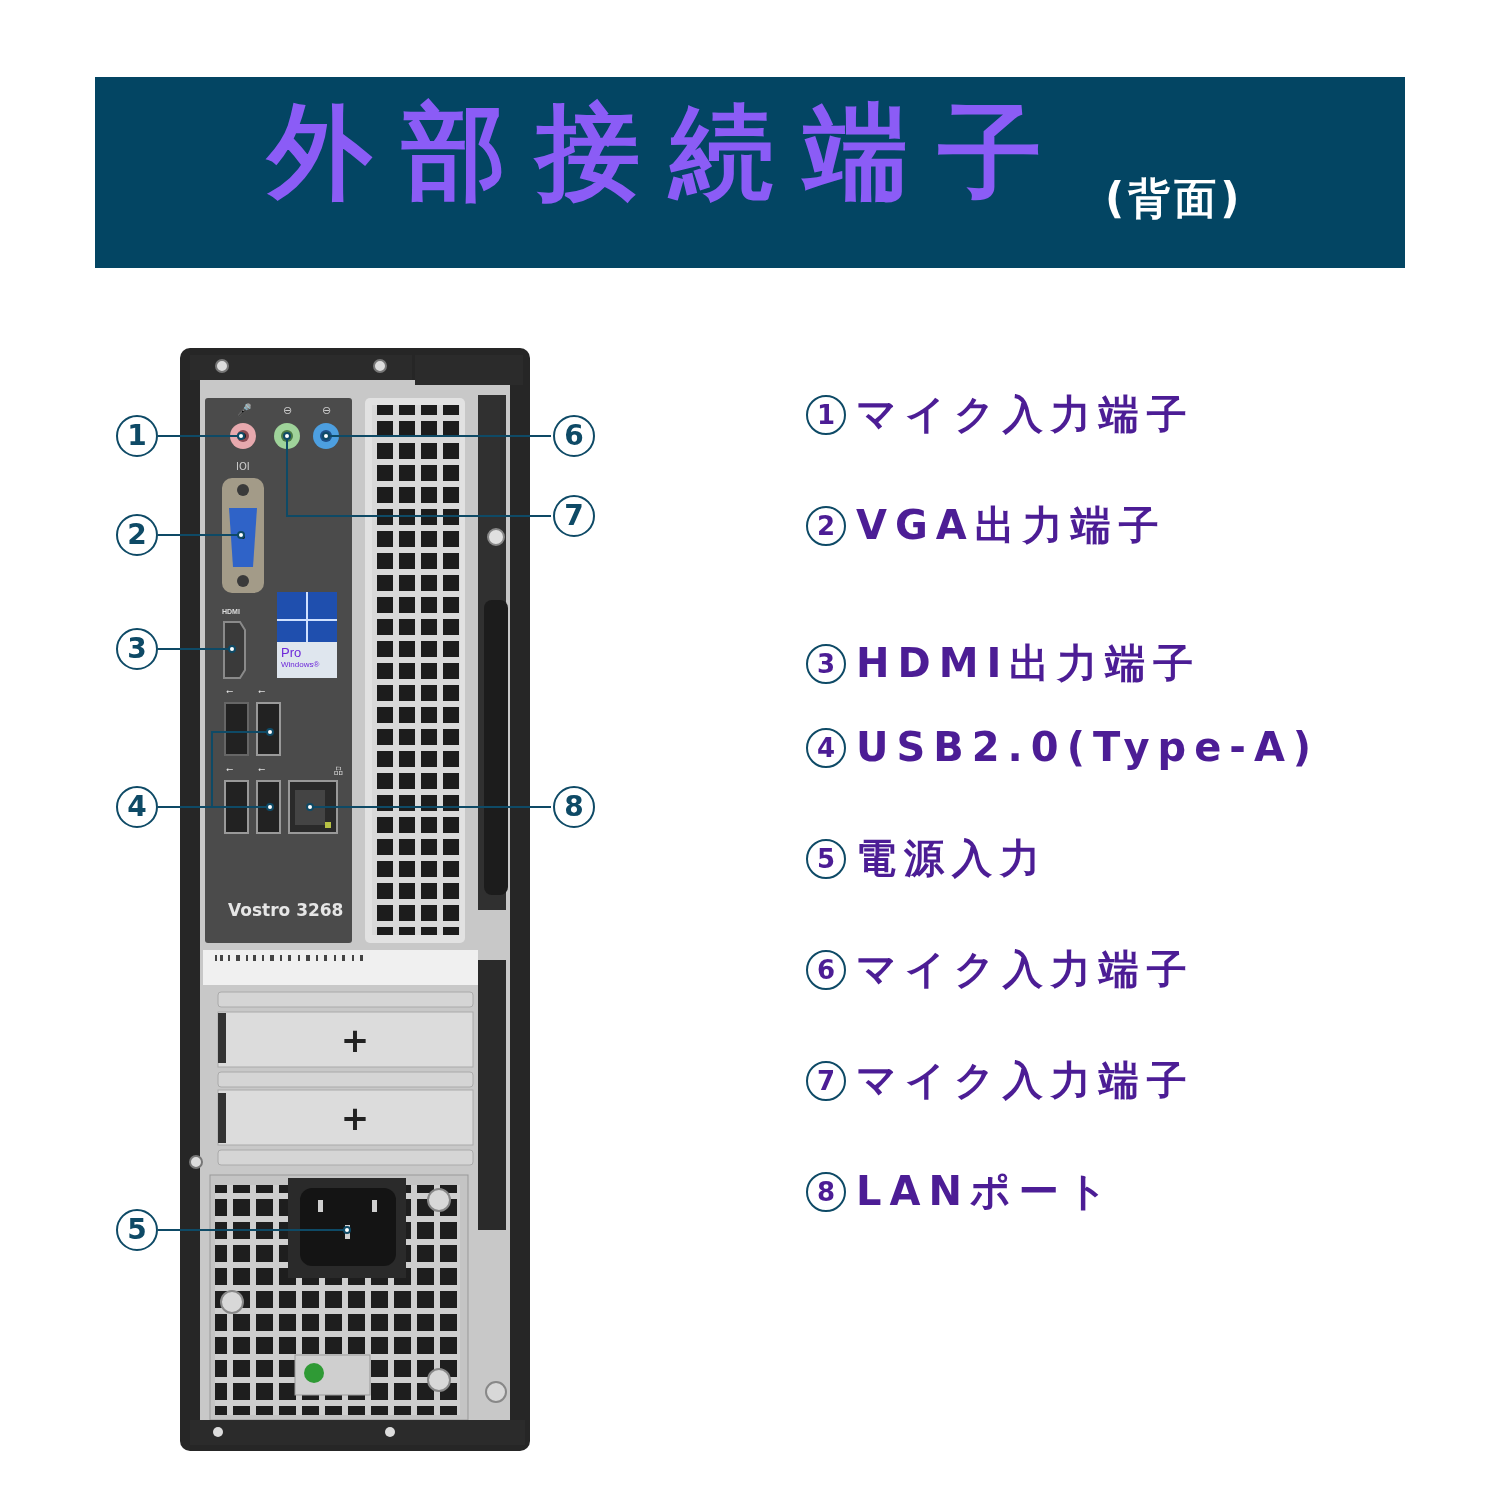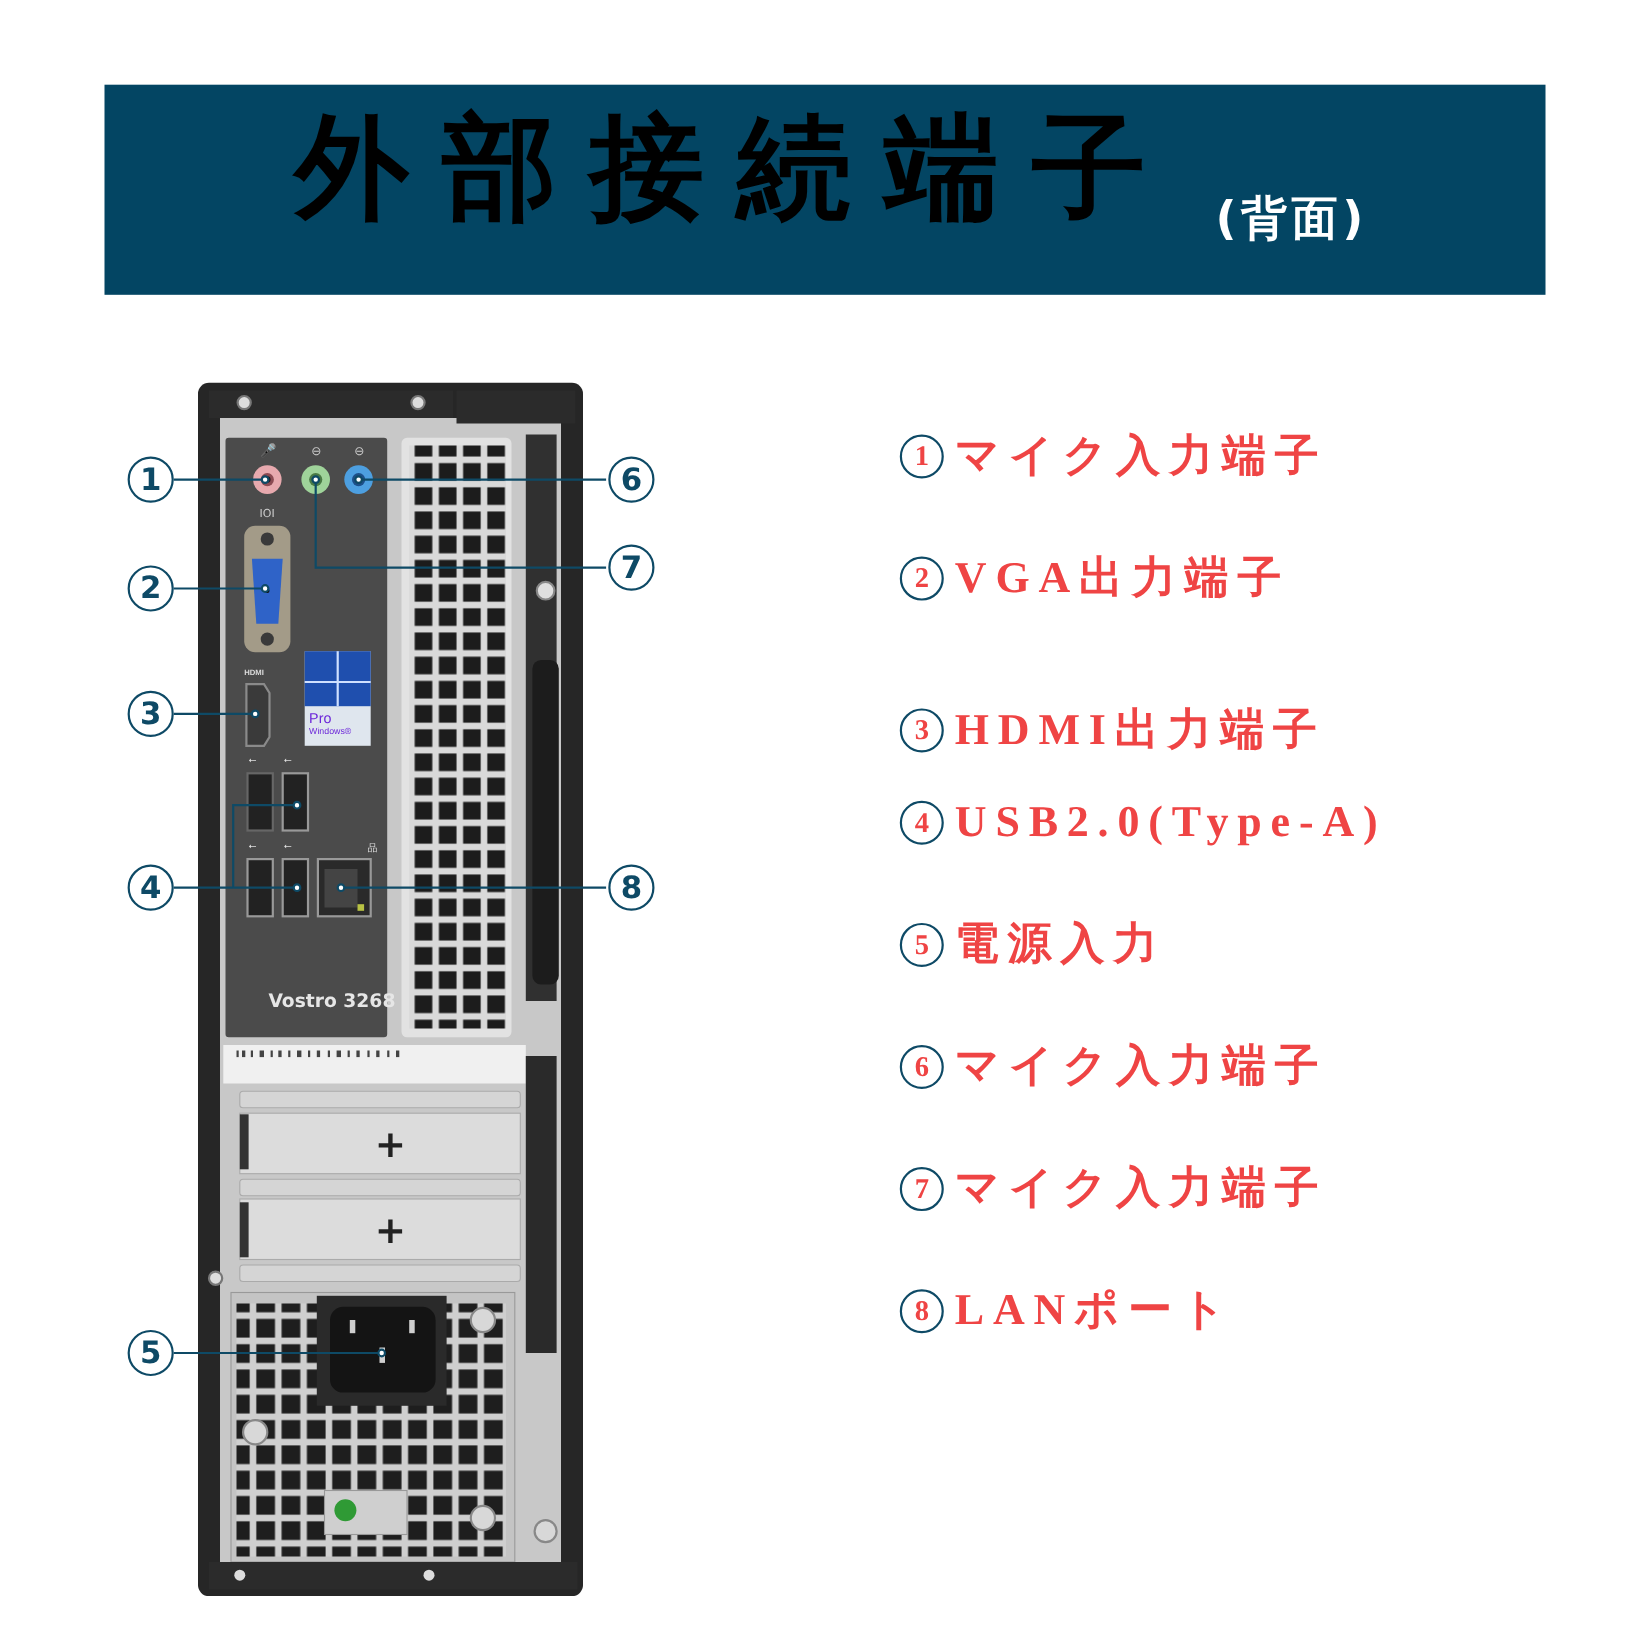--- a/index.html
+++ b/index.html
@@ -1,34 +1,34 @@
 <!DOCTYPE html>
 <html><head>
 <meta charset="utf-8">
 <style>
   html, body { margin:0; padding:0; background:#ffffff; }
   body { width:1500px; height:1500px; position:relative; overflow:hidden;
          font-family:"DejaVu Sans", "Liberation Sans", sans-serif; }
   .banner { position:absolute; left:95px; top:77px; width:1310px; height:191px;
             background:#034563; }
-  .banner-title { position:absolute; left:268px; top:100px; color:#000000;
+  .banner-title { position:absolute; left:268px; top:100px; color:#8b5cf6;
                   font-size:104px; font-weight:bold; letter-spacing:30px; line-height:1;text-align:right; }
   .banner-sub { position:absolute; left:1105px; top:178px; color:#ffffff;
                 font-size:42px; font-weight:bold; letter-spacing:4px; line-height:1;text-align:center; }
   .pc { position:absolute; left:0; top:0; }
   .legend { position:absolute; left:800px; top:390px; }
-  .legend-item { position:absolute; left:18px; white-space:nowrap; color:#ef4444;
-                 font-size:40px; font-weight:bold; letter-spacing:8px; line-height:48px;font-family:Liberation Serif, serif; }
+  .legend-item { position:absolute; left:6px; white-space:nowrap; color:#4c1d95;
+                 font-size:40px; font-weight:bold; letter-spacing:8px; line-height:48px; }
   .legend-num { display:inline-block; width:40px; height:40px; border:2px solid #0e4a66;
                 border-radius:50%; box-sizing:border-box; font-size:26px; text-align:center;
                 line-height:36px; letter-spacing:0; margin-right:10px; vertical-align:4px; font-weight:bold; }
   .callout-num { position:absolute; width:42px; height:42px; border:2px solid #0e4a66;
                  border-radius:50%; box-sizing:border-box; background:#fff; color:#0e4a66;
                  font-size:28px; font-weight:bold; text-align:center; line-height:38px; }
-  .model-label { position:absolute; left:244px; top:900px; color:#e6e6e6; font-size:17px;
+  .model-label { position:absolute; left:228px; top:900px; color:#e6e6e6; font-size:17px;
                  font-weight:bold; font-family:"DejaVu Sans", sans-serif; }
   .win-pro { position:absolute; left:281px; top:647px; color:#6d28d9; font-size:13px; line-height:12px;
              font-family:"Liberation Sans", sans-serif; }
   .win-pro small { display:block; font-size:8px; }
 </style>
 </head>
 <body>
 
 <div class="banner"></div>
 <div class="banner-title">外部接続端子</div>

